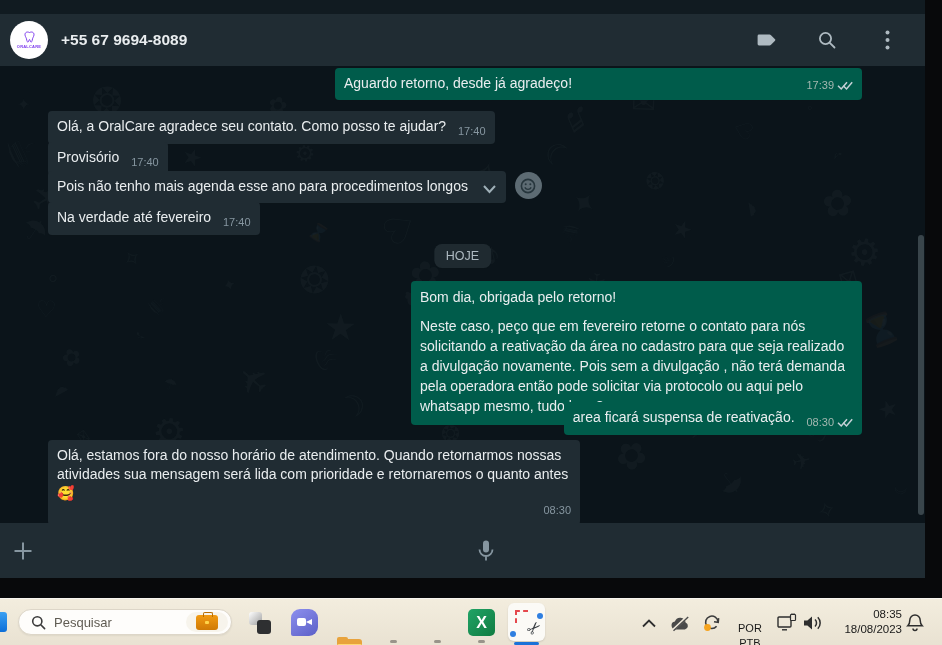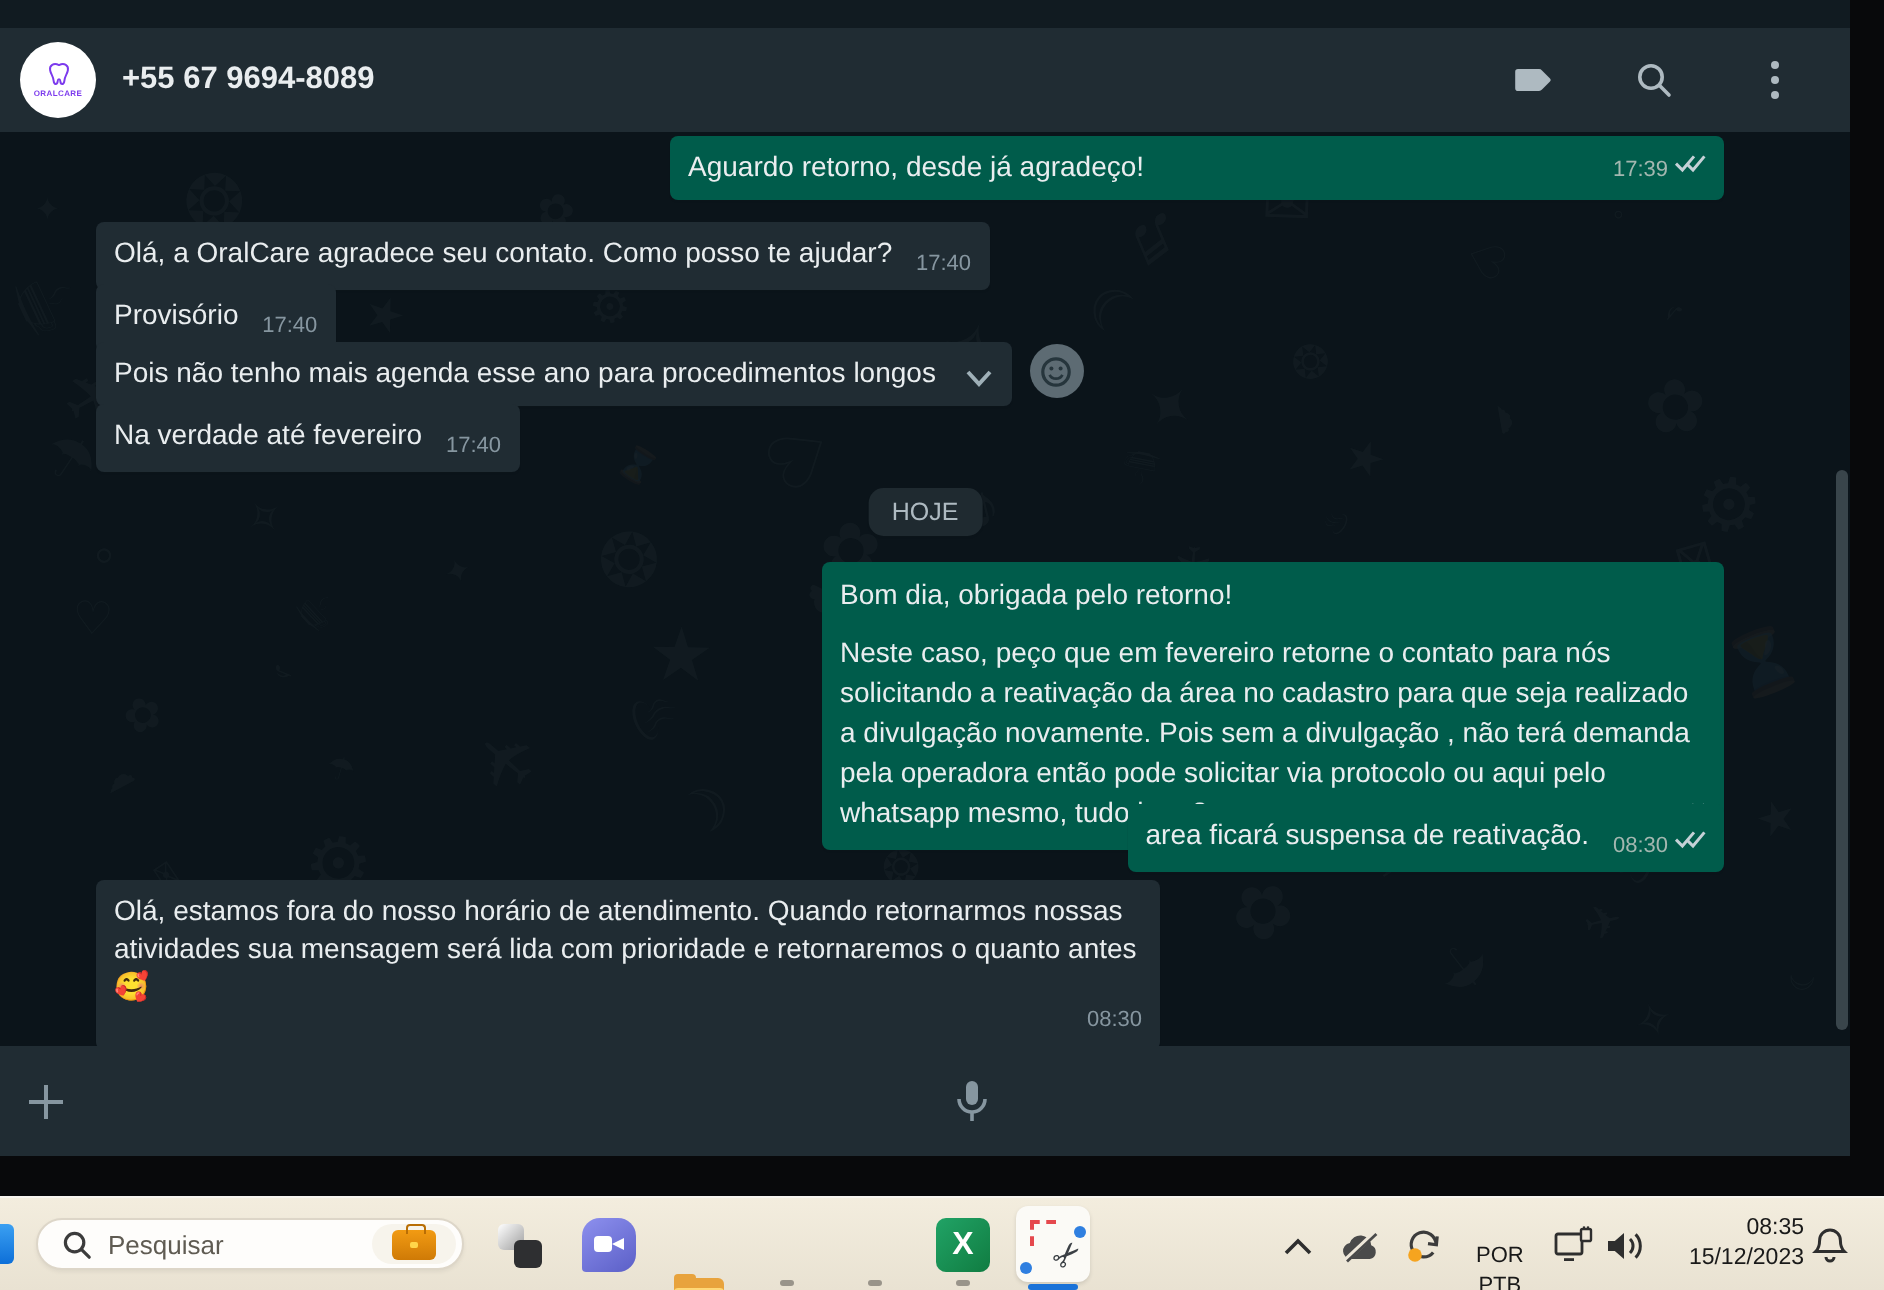--- a/index.html
+++ b/index.html
@@ -25,21 +25,21 @@
   .doodles { position:absolute; inset:0; pointer-events:none; }
   .doodles span { position:absolute; color:rgba(134,150,160,0.05); }
 
   .row { position:absolute; left:48px; width:814px; display:flex; align-items:flex-start; }
   .row.out { justify-content:flex-end; }
   .bubble { border-radius:4px; padding:6px 9px 7px; font-size:14px; line-height:19px; color:#e9edef;
     box-shadow:0 1px .5px rgba(11,20,26,.35); max-width:560px; }
   .row.in  .bubble { background:#202c33; }
   .row.out .bubble { background:#005c4b; }
 
-  .meta { display:inline-flex; gap:3px; font-size:11px; white-space:nowrap;
+  .meta { display:inline-flex; align-items:center; gap:3px; font-size:11px; white-space:nowrap;
     transform:translateY(4px); margin-left:8px; }
   .row.in  .meta { color:#8696a0; }
   .row.out .meta { color:#a3b7b0; }
   .check svg { display:block; }
 
   .bubble.stretch { width:527px; display:flex; justify-content:space-between; align-items:flex-end; }
   .bubble.stretch .meta { transform:translateY(2px); }
 
   .bubble.big { width:451px; position:relative; padding:6px 9px 9px; line-height:20px; }
   .bubble.big p + p { margin-top:9px; }
@@ -460,21 +460,21 @@
     <div class="tray-icon" style="left:801px;">
       <svg width="22" height="18" viewBox="0 0 22 18">
           <path d="M2 6.5 h3.4 L10 2.5 v13 L5.4 11.5 H2 Z" fill="#2e2e2e"></path>
           <path d="M13 5.5 a4.8 4.8 0 0 1 0 7" fill="none" stroke="#2e2e2e" stroke-width="1.5"></path>
           <path d="M15.8 3.2 a8.3 8.3 0 0 1 0 11.6" fill="none" stroke="#2e2e2e" stroke-width="1.5"></path>
         </svg>
     </div>
 
     <div class="clock">
       <div>08:35</div>
-      <div>15/12/2023</div>
+      <div>18/08/2023</div>
     </div>
 
     <div class="tray-icon" style="left:903px;">
       <svg width="18" height="20" viewBox="0 0 18 20">
           <path d="M9 2 a5.2 5.2 0 0 1 5.2 5.2 c0 3.6 1.1 4.7 2 5.6 H1.8 c.9 -.9 2 -2 2 -5.6 A5.2 5.2 0 0 1 9 2 Z" fill="none" stroke="#2e2e2e" stroke-width="1.5"></path>
           <path d="M7 15.5 a2 2 0 0 0 4 0" fill="none" stroke="#2e2e2e" stroke-width="1.5"></path>
         </svg>
     </div>
   </div>
 </div>

